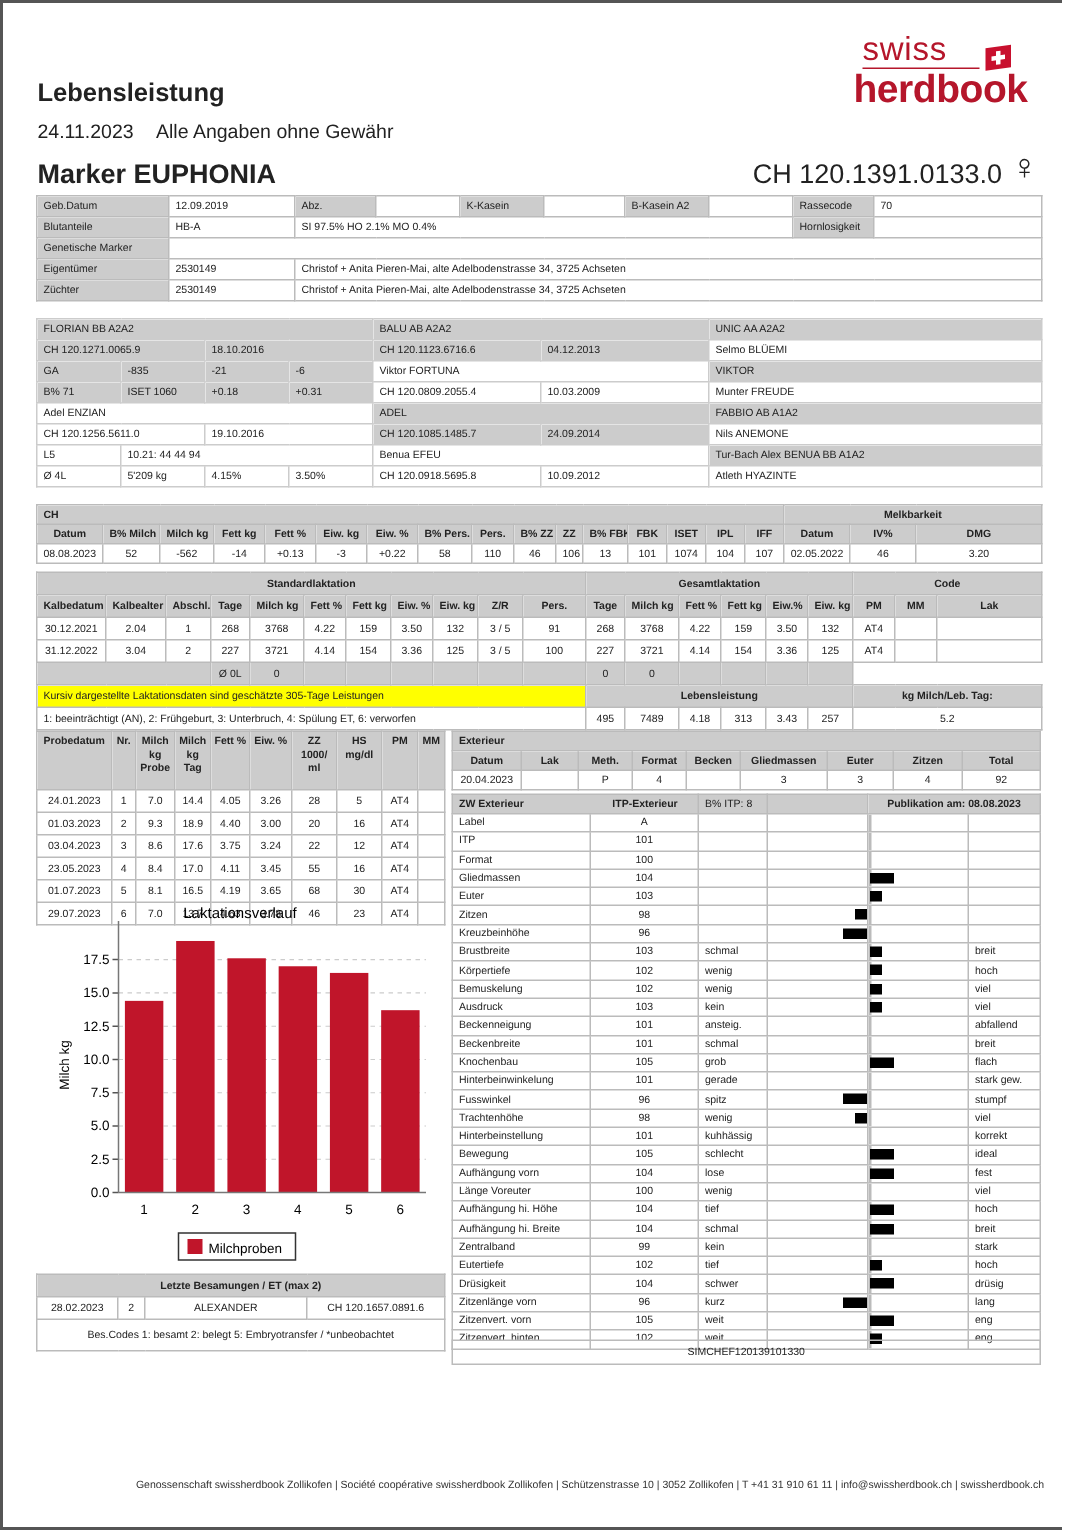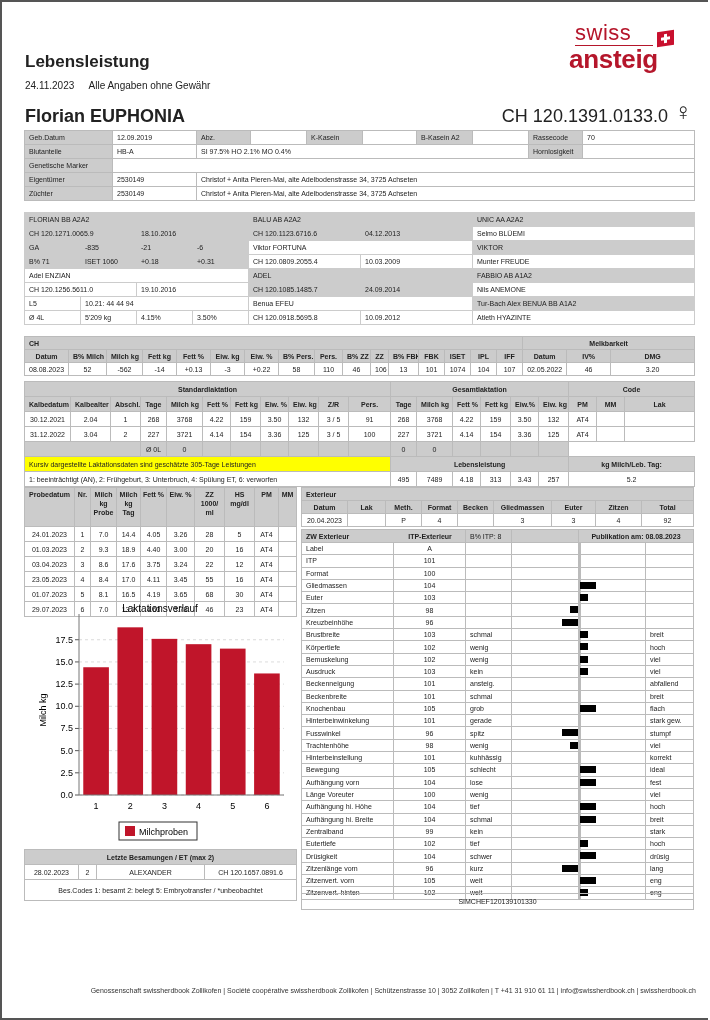--- a/index.html
+++ b/index.html
@@ -1,19 +1,19 @@
 <!DOCTYPE html>
 <html><head>
 <meta charset="utf-8">
 <style>
   html, body { margin:0; padding:0; }
   body { width:710px; height:1020px; background:#fff; font-family:"Liberation Sans", sans-serif; color:#222; position:relative; overflow:hidden; }
   .frame { position:absolute; left:0; top:0; width:706px; height:1016px; border:2px solid #555; border-right:none; }
   .title { position:absolute; left:25px; top:52px; font-size:17px; font-weight:bold; }
-  .subline { position:absolute; left:25px; top:80px; font-size:10px;text-align:right; }
+  .subline { position:absolute; left:25px; top:80px; font-size:13px;text-align:right; }
   .subline span { margin-right:12px; }
   .animal-name { position:absolute; left:25px; top:106px; font-size:18px; font-weight:bold; }
   .animal-id { position:absolute; right:42px; top:106px; font-size:18px; }
   .gender { position:absolute; right:18px; top:98px; font-size:24px; }
   .logo { position:absolute; right:16px; top:20px; width:125px; height:52px; color:#b5162b; }
   .logo .swiss { position:absolute; left:6px; top:0; font-size:22px; font-weight:normal; letter-spacing:0.5px; }
   .logo .line { position:absolute; left:6px; top:25px; width:78px; border-top:1px solid #b5162b; }
   .logo .flag { position:absolute; left:88px; top:11px; width:17px; height:15px; background:#c8102e; transform:skewY(-8deg); }
   .logo .flag:before { content:""; position:absolute; left:7px; top:3px; width:3px; height:9px; background:#fff; }
   .logo .flag:after { content:""; position:absolute; left:4px; top:6px; width:9px; height:3px; background:#fff; }
@@ -54,29 +54,29 @@
 </style>
 </head>
 <body>
 
 <div class="frame"></div>
 
 <div class="logo">
   <span class="swiss">swiss</span>
   <span class="line"></span>
   <span class="flag"></span>
-  <span class="herd">ansteig</span>
+  <span class="herd">herdbook</span>
 </div>
 
 <div class="title">Lebensleistung</div>
 <div class="subline">
   <span>24.11.2023</span>
   <span>Alle Angaben ohne Gewähr</span>
 </div>
-<div class="animal-name">Florian EUPHONIA</div>
+<div class="animal-name">Marker EUPHONIA</div>
 <div class="animal-id">CH 120.1391.0133.0</div>
 <div class="gender">♀</div>
 
 <table id="t-basic">
   <colgroup>
       <col style="width:88px">
       <col style="width:84px">
       <col style="width:54px">
       <col style="width:56px">
       <col style="width:56px">

